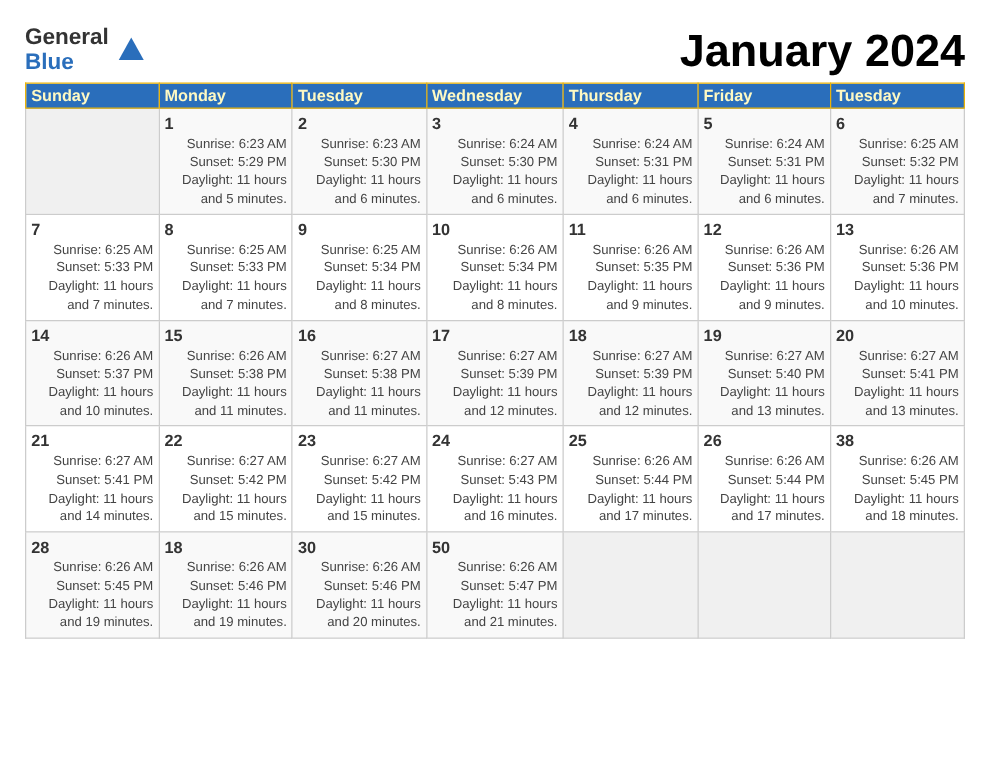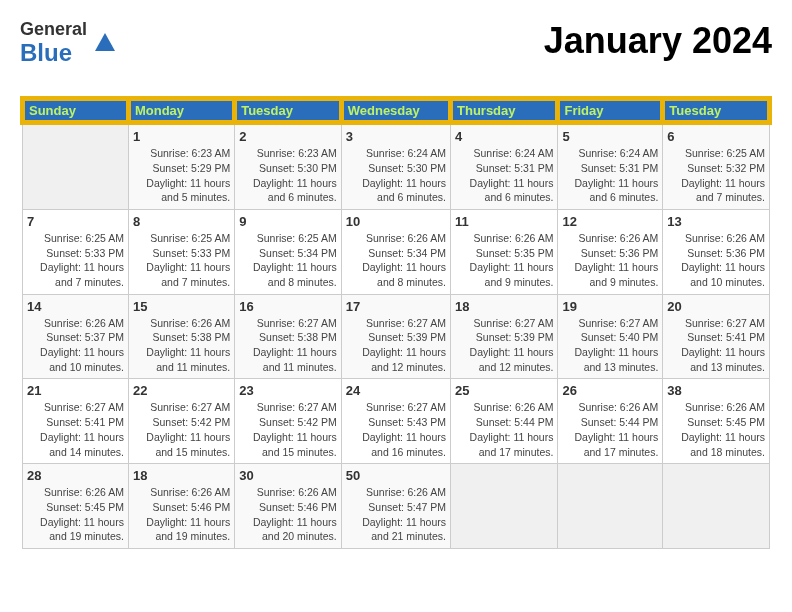--- a/index.html
+++ b/index.html
@@ -7,38 +7,38 @@
       font-family: Arial, sans-serif;
       background: #fff;
       width: 792px;
       min-height: 612px;
       padding: 20px;
     }
     .header {
       display: flex;
       justify-content: space-between;
       align-items: flex-start;
-      margin-bottom: 30px;
+      margin-bottom: 4px;
     }
     .logo {
       display: flex;
       align-items: center;
     }
     .logo-text {
       display: flex;
       flex-direction: column;
       line-height: 1.1;
     }
     .logo-general {
       font-size: 18px;
       font-weight: bold;
       color: #333;
     }
     .logo-blue {
-      font-size: 24px;
+      font-size: 18px;
       font-weight: bold;
       color: #2a6ebb;
     }
     .logo-icon {
       width: 28px;
       height: 28px;
       margin-left: 4px;
     }
     .title-section {
       text-align: right;
@@ -52,26 +52,26 @@
       font-size: 14px;
       color: #555;
     }
     table {
       width: 100%;
       border-collapse: collapse;
       font-size: 11px;
     }
     thead tr th {
       background-color: #2a6ebb;
-      color: #bef264;
+      color: #fef9c3;
       padding: 2px 4px;
       text-align: left;
       font-size: 13px;
       font-weight: bold;
-      border: 5px solid #eab308;
+      border: 1px solid #eab308;
     }
     tbody tr td {
       border: 1px solid #ccc;
       padding: 4px;
       vertical-align: top;
       height: 80px;
       width: 113px;
     }
     tbody tr:nth-child(odd) td {
       background-color: #f9f9f9;

